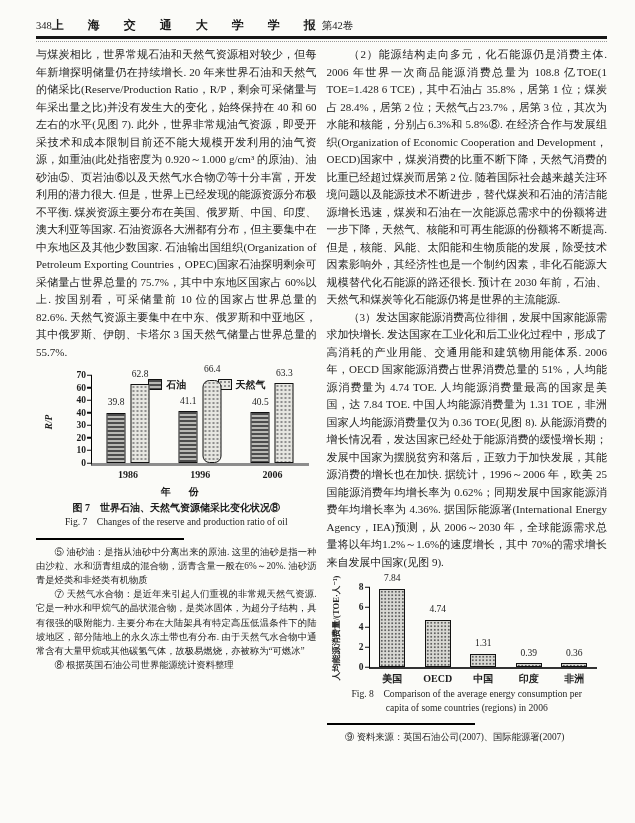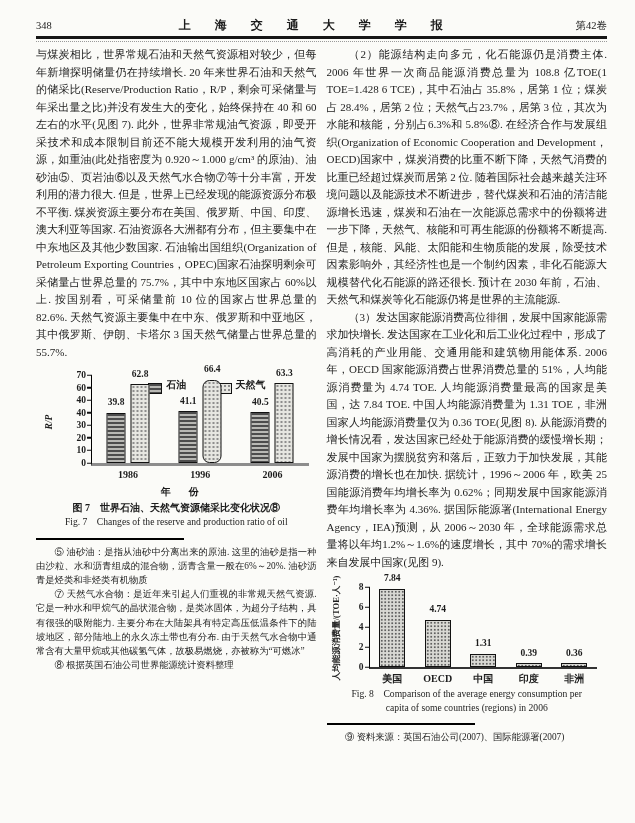--- a/index.html
+++ b/index.html
@@ -4,21 +4,21 @@
 <style>
   html,body { margin:0; padding:0; background:#efefec; }
   .page {
     position:relative; width:635px; height:823px; margin:0 auto;
     background:#fbfbf8; color:#1c1c1c; overflow:hidden;
     font-family:"Liberation Serif","DejaVu Serif",serif;
   }
   
   .header {
     position:absolute; top:17px; left:36px; right:28px;
-    display:flex; justify-content:space-between; align-items:baseline;
+    display:flex; justify-content:flex-start; align-items:baseline;
     font-size:10.5px;
   }
   .journal-title { font-size:12px; letter-spacing:6px; font-weight:600; }
   .header-rule  { position:absolute; top:36px; left:36px; right:28px; border-top:3px solid #161616; }
   .header-rule2 { position:absolute; top:41px; left:36px; right:28px; border-top:1px dotted #9a9a9a; }
 
   
   .columns { position:absolute; top:46px; left:36px; right:28px; display:flex; gap:10px; }
   .col { width:281px; font-size:11px; line-height:17.5px; text-align:justify; }
   .col p.body-par { margin:0; }
@@ -34,22 +34,22 @@
   .plot  { position:absolute; box-sizing:border-box; }
   .ytick-label { position:absolute; left:-28px; width:22px; text-align:right; transform:translateY(50%);
                  font-size:9.5px; font-weight:bold; line-height:10px; }
   .ytick-mark  { position:absolute; left:-5px; width:5px; height:1.5px; background:#111; transform:translateY(50%); }
   .xtick-label { position:absolute; top:100%; transform:translateX(-50%); margin-top:3px;
                  font-size:10px; font-weight:bold; white-space:nowrap; }
   .bar-group { position:absolute; bottom:0; height:100%; transform:translateX(-50%);
                display:flex; align-items:flex-end; gap:5px; }
   .bar { position:relative; box-sizing:border-box; border:1px solid #111; }
   .bar-val { position:absolute; bottom:100%; left:50%; transform:translateX(-50%);
-             margin-bottom:2px; font-size:9.5px; font-weight:bold; white-space:nowrap;margin-top:8px; }
-  .legend-item { position:absolute; top:1px; display:flex; align-items:flex-end; gap:4px;
+             margin-bottom:2px; font-size:9.5px; font-weight:normal; white-space:nowrap;margin-top:8px; }
+  .legend-item { position:absolute; top:1px; display:flex; align-items:center; gap:4px;
                  font-size:10px; font-weight:bold; }
   .swatch { width:12px; height:9px; border:1px solid #111; display:inline-block; }
 
   
   .chart7 { height:134px; margin-top:5px; }
   .chart7 .plot { left:55px; right:8px; top:9px; bottom:34px;
                   border-left:1.5px solid #000; border-bottom:3px solid #8d8d8d; }
   .chart7 .bar { width:19px; }
   .c7-s0 { background:repeating-linear-gradient(180deg,#4c4c4c 0px,#4c4c4c 2px,#b8b8b4 2px,#b8b8b4 4px); }
   .c7-s1 { background-color:#e6e6e1;

